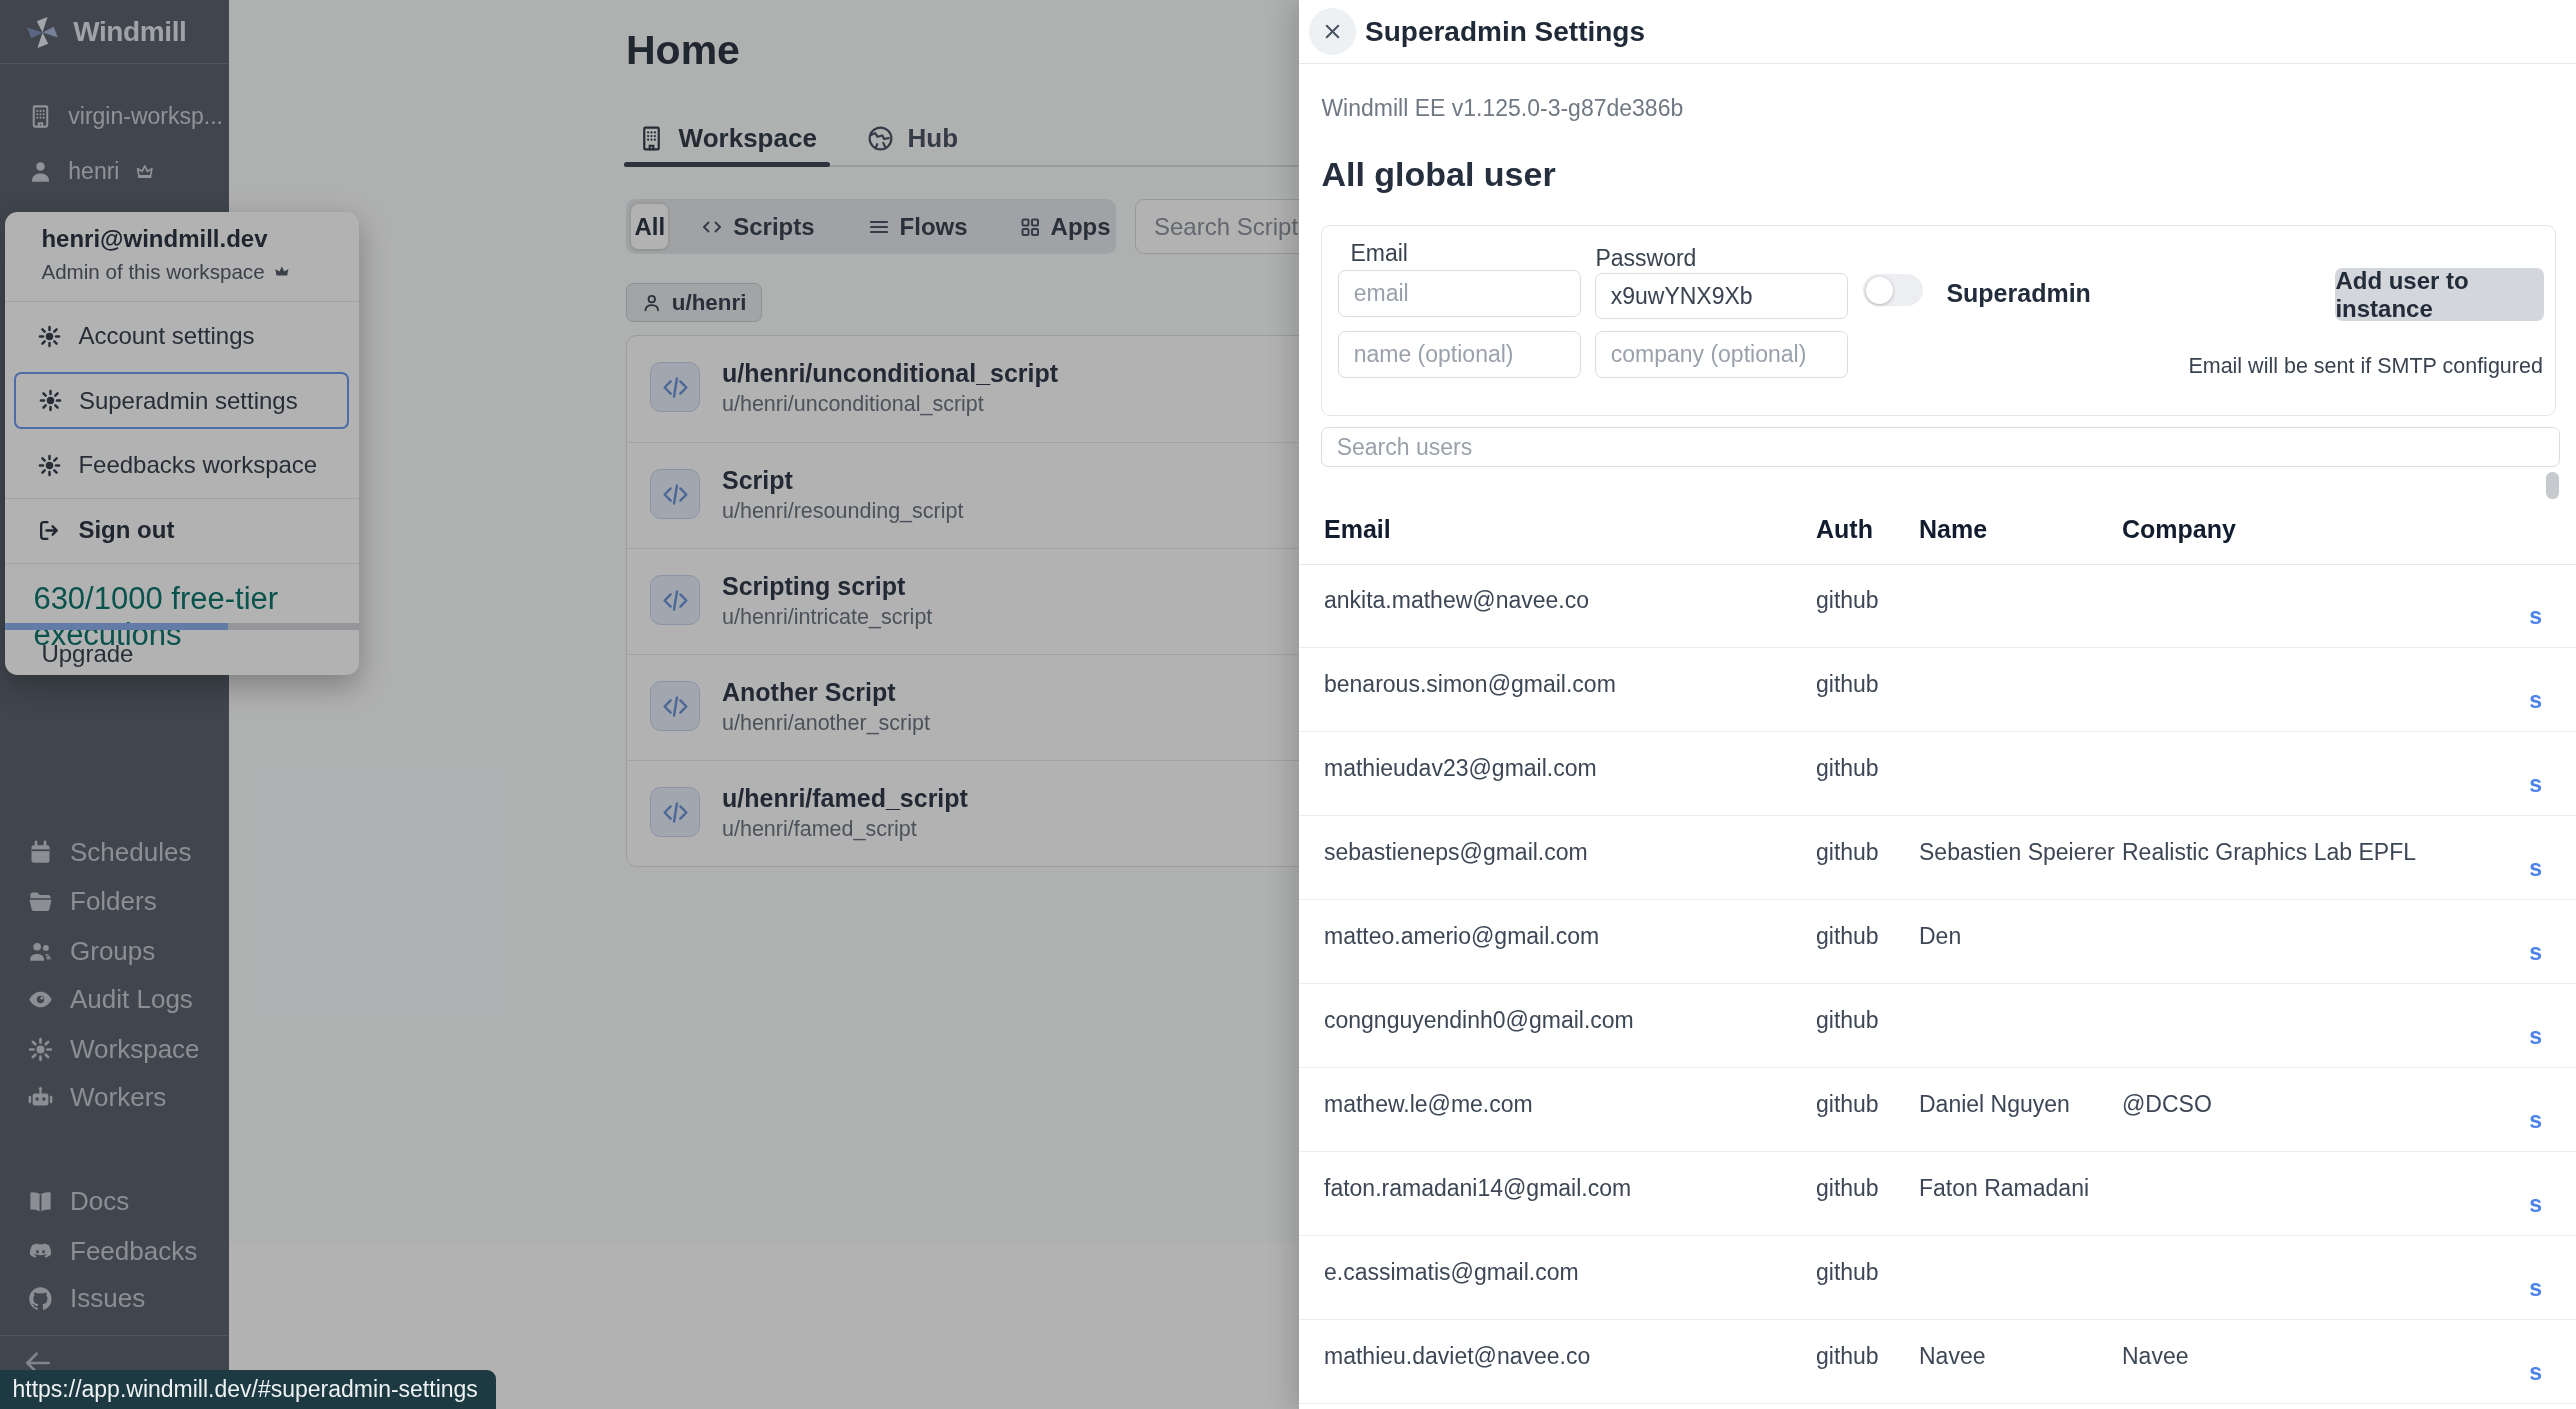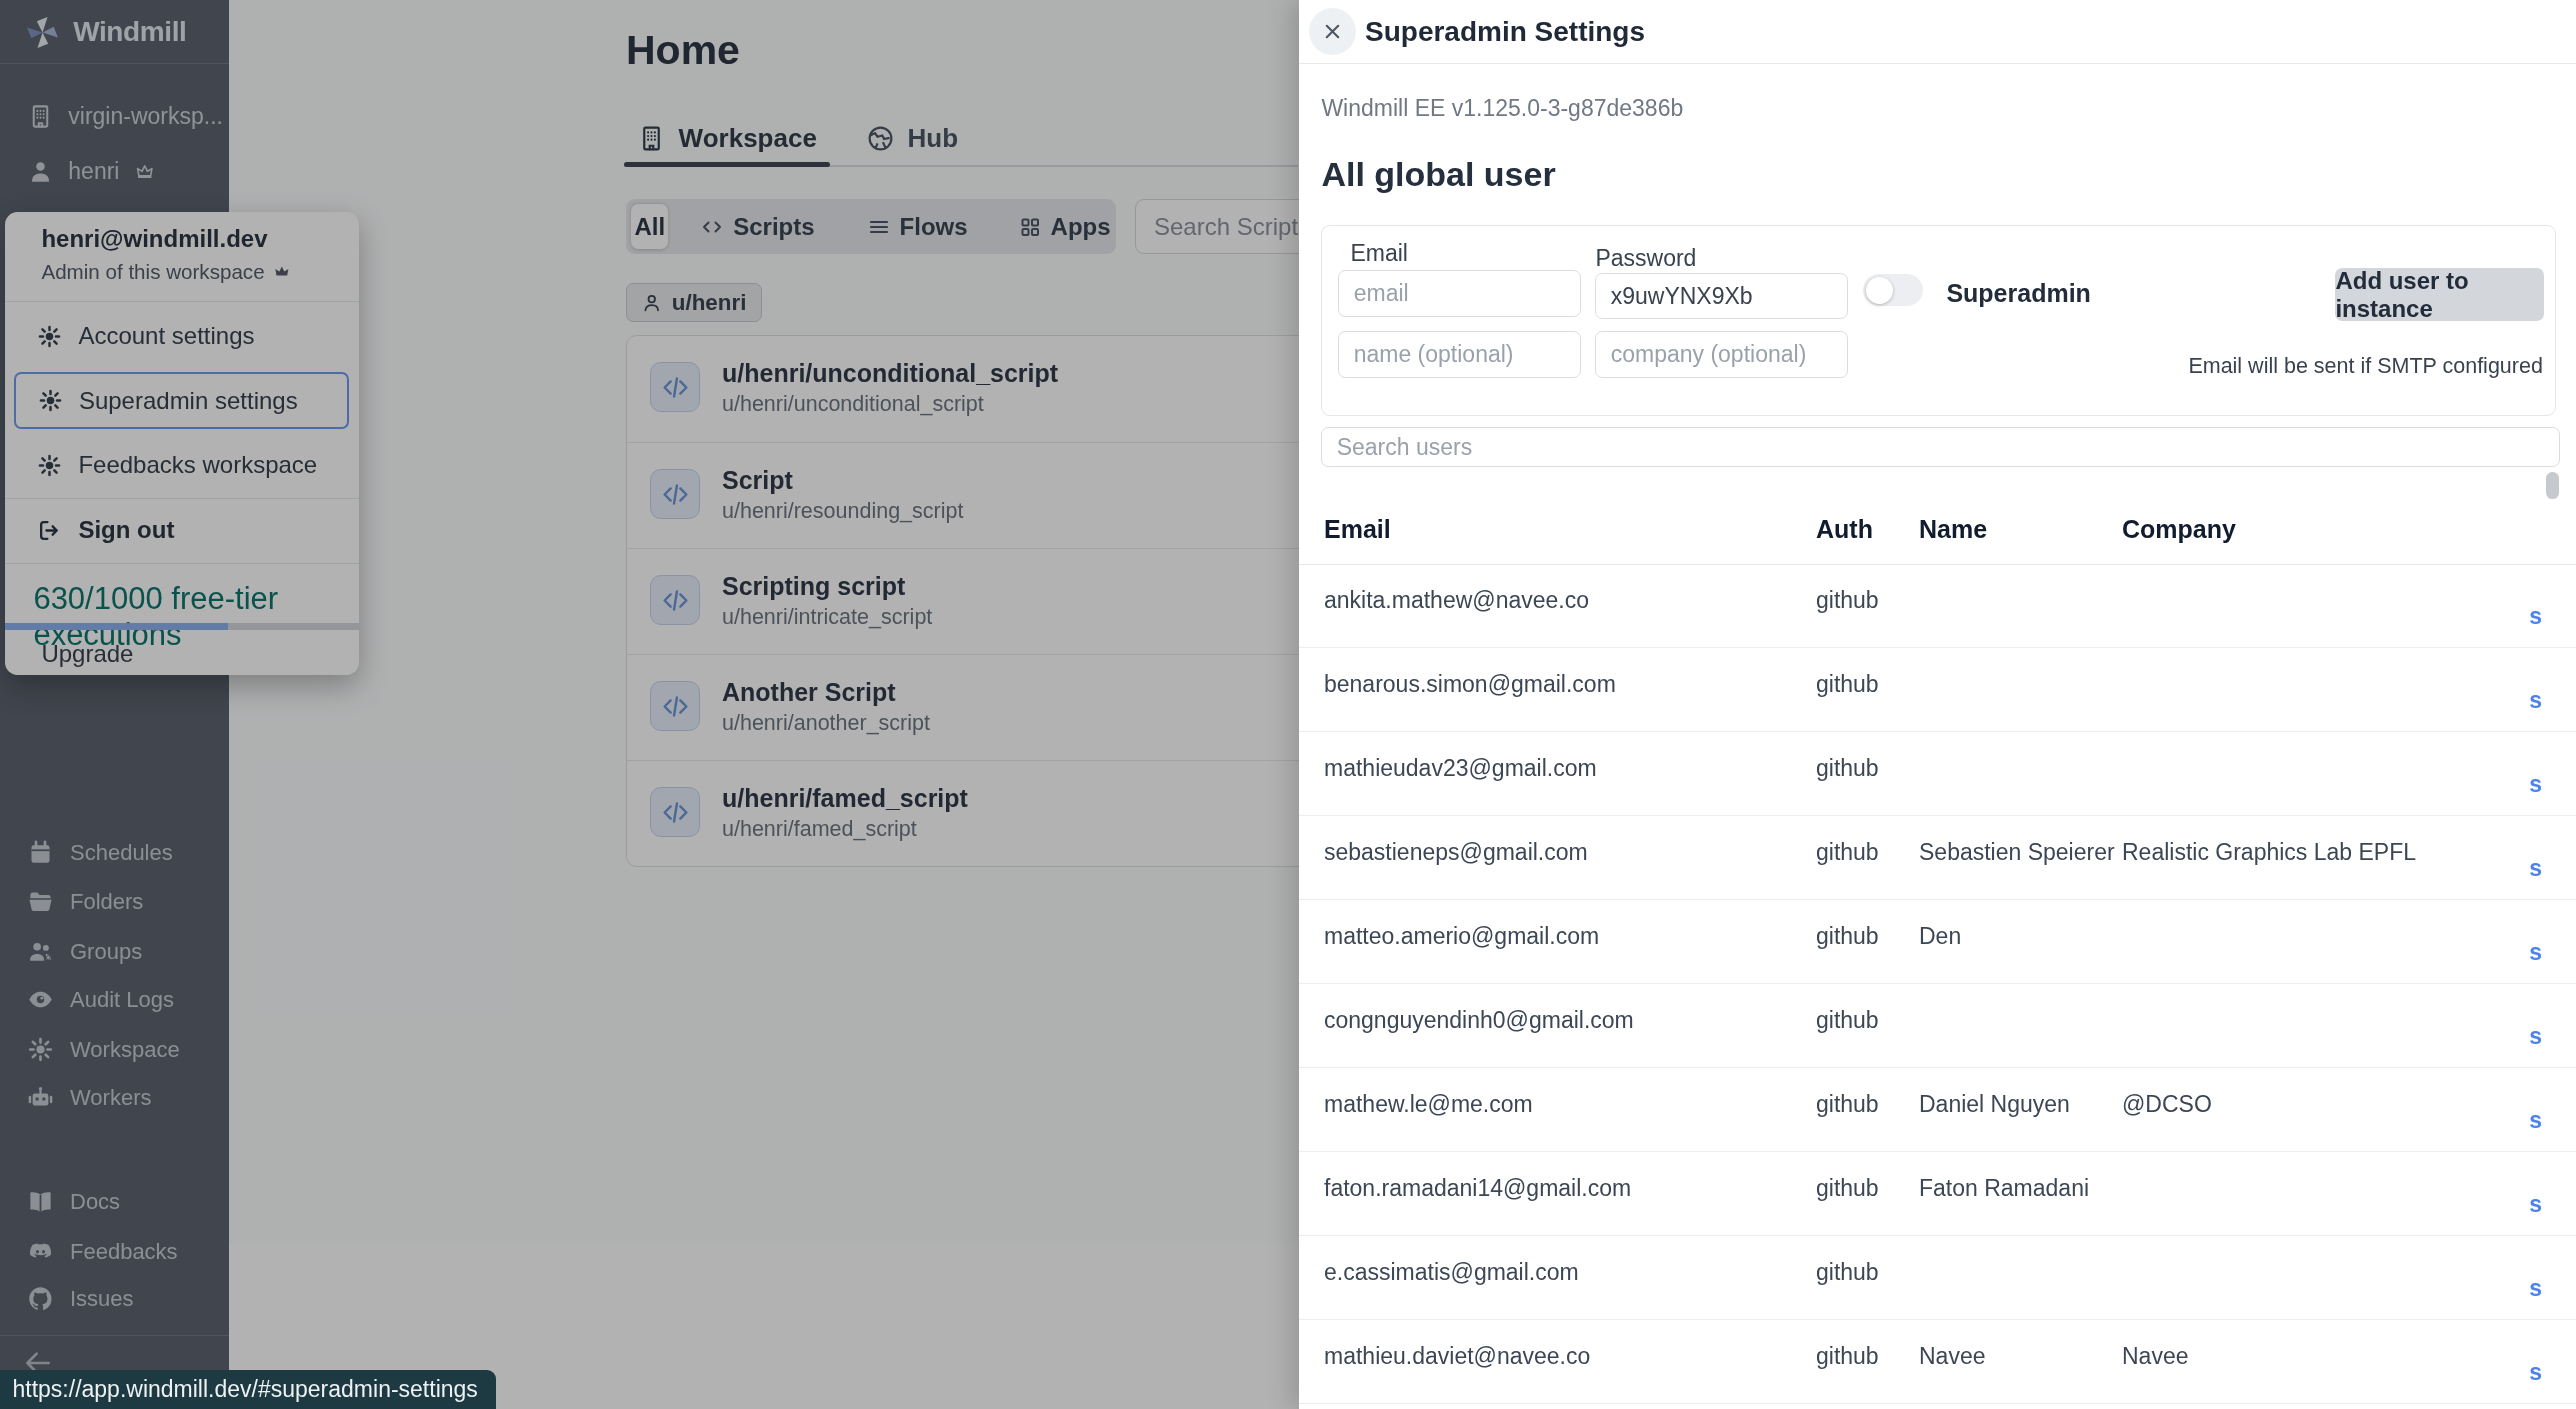--- a/index.html
+++ b/index.html
@@ -9,21 +9,21 @@
   svg { display:block; }
 
   
   .sidebar { position:absolute; left:0; top:0; width:229px; height:1410px; background:#5d6470; z-index:1; }
   .logo-row { position:absolute; left:21.5px; top:11.6px; display:flex; align-items:center; gap:10.7px; color:#e4e8ee; }
   .logo-row svg { width:41px; height:41px; }
   .logo-text { font-size:28px; font-weight:800; letter-spacing:-0.4px; }
   .sb-div { position:absolute; left:0; width:229px; border-top:0.9px solid rgba(255,255,255,0.14); }
   .side-row { position:absolute; left:27px; display:flex; align-items:center; gap:14.3px; color:#ced2d9; font-size:23px; height:39px; white-space:nowrap; }
   .side-row svg { width:27px; height:27px; flex:none; }
-  .nav-item { position:absolute; left:27px; display:flex; align-items:center; gap:16px; color:#c8ccd3; font-size:22px; height:41px; white-space:nowrap; cursor:pointer; }
+  .nav-item { position:absolute; left:27px; display:flex; align-items:center; gap:16px; color:#c8ccd3; font-size:26px; height:41px; white-space:nowrap; cursor:pointer; }
   .nav-item svg { width:27px; height:27px; flex:none; }
   .collapse-btn { position:absolute; left:21.5px; top:1347px; color:#b9bec6; }
   .collapse-btn svg { width:32px; height:32px; }
 
   
   .main { position:absolute; left:229px; top:0; width:1070px; height:1244px; background:#fbfcfd; overflow:hidden; z-index:1; }
   .home-title { position:absolute; left:397px; top:27px; font-size:41px; font-weight:800; color:#2f3947; }
   .tabs-row { position:absolute; left:395px; top:119px; height:39px; display:flex; }
   .tab { display:flex; align-items:center; gap:12.5px; font-size:26px; font-weight:600; }
   .tab svg { width:29px; height:29px; }

